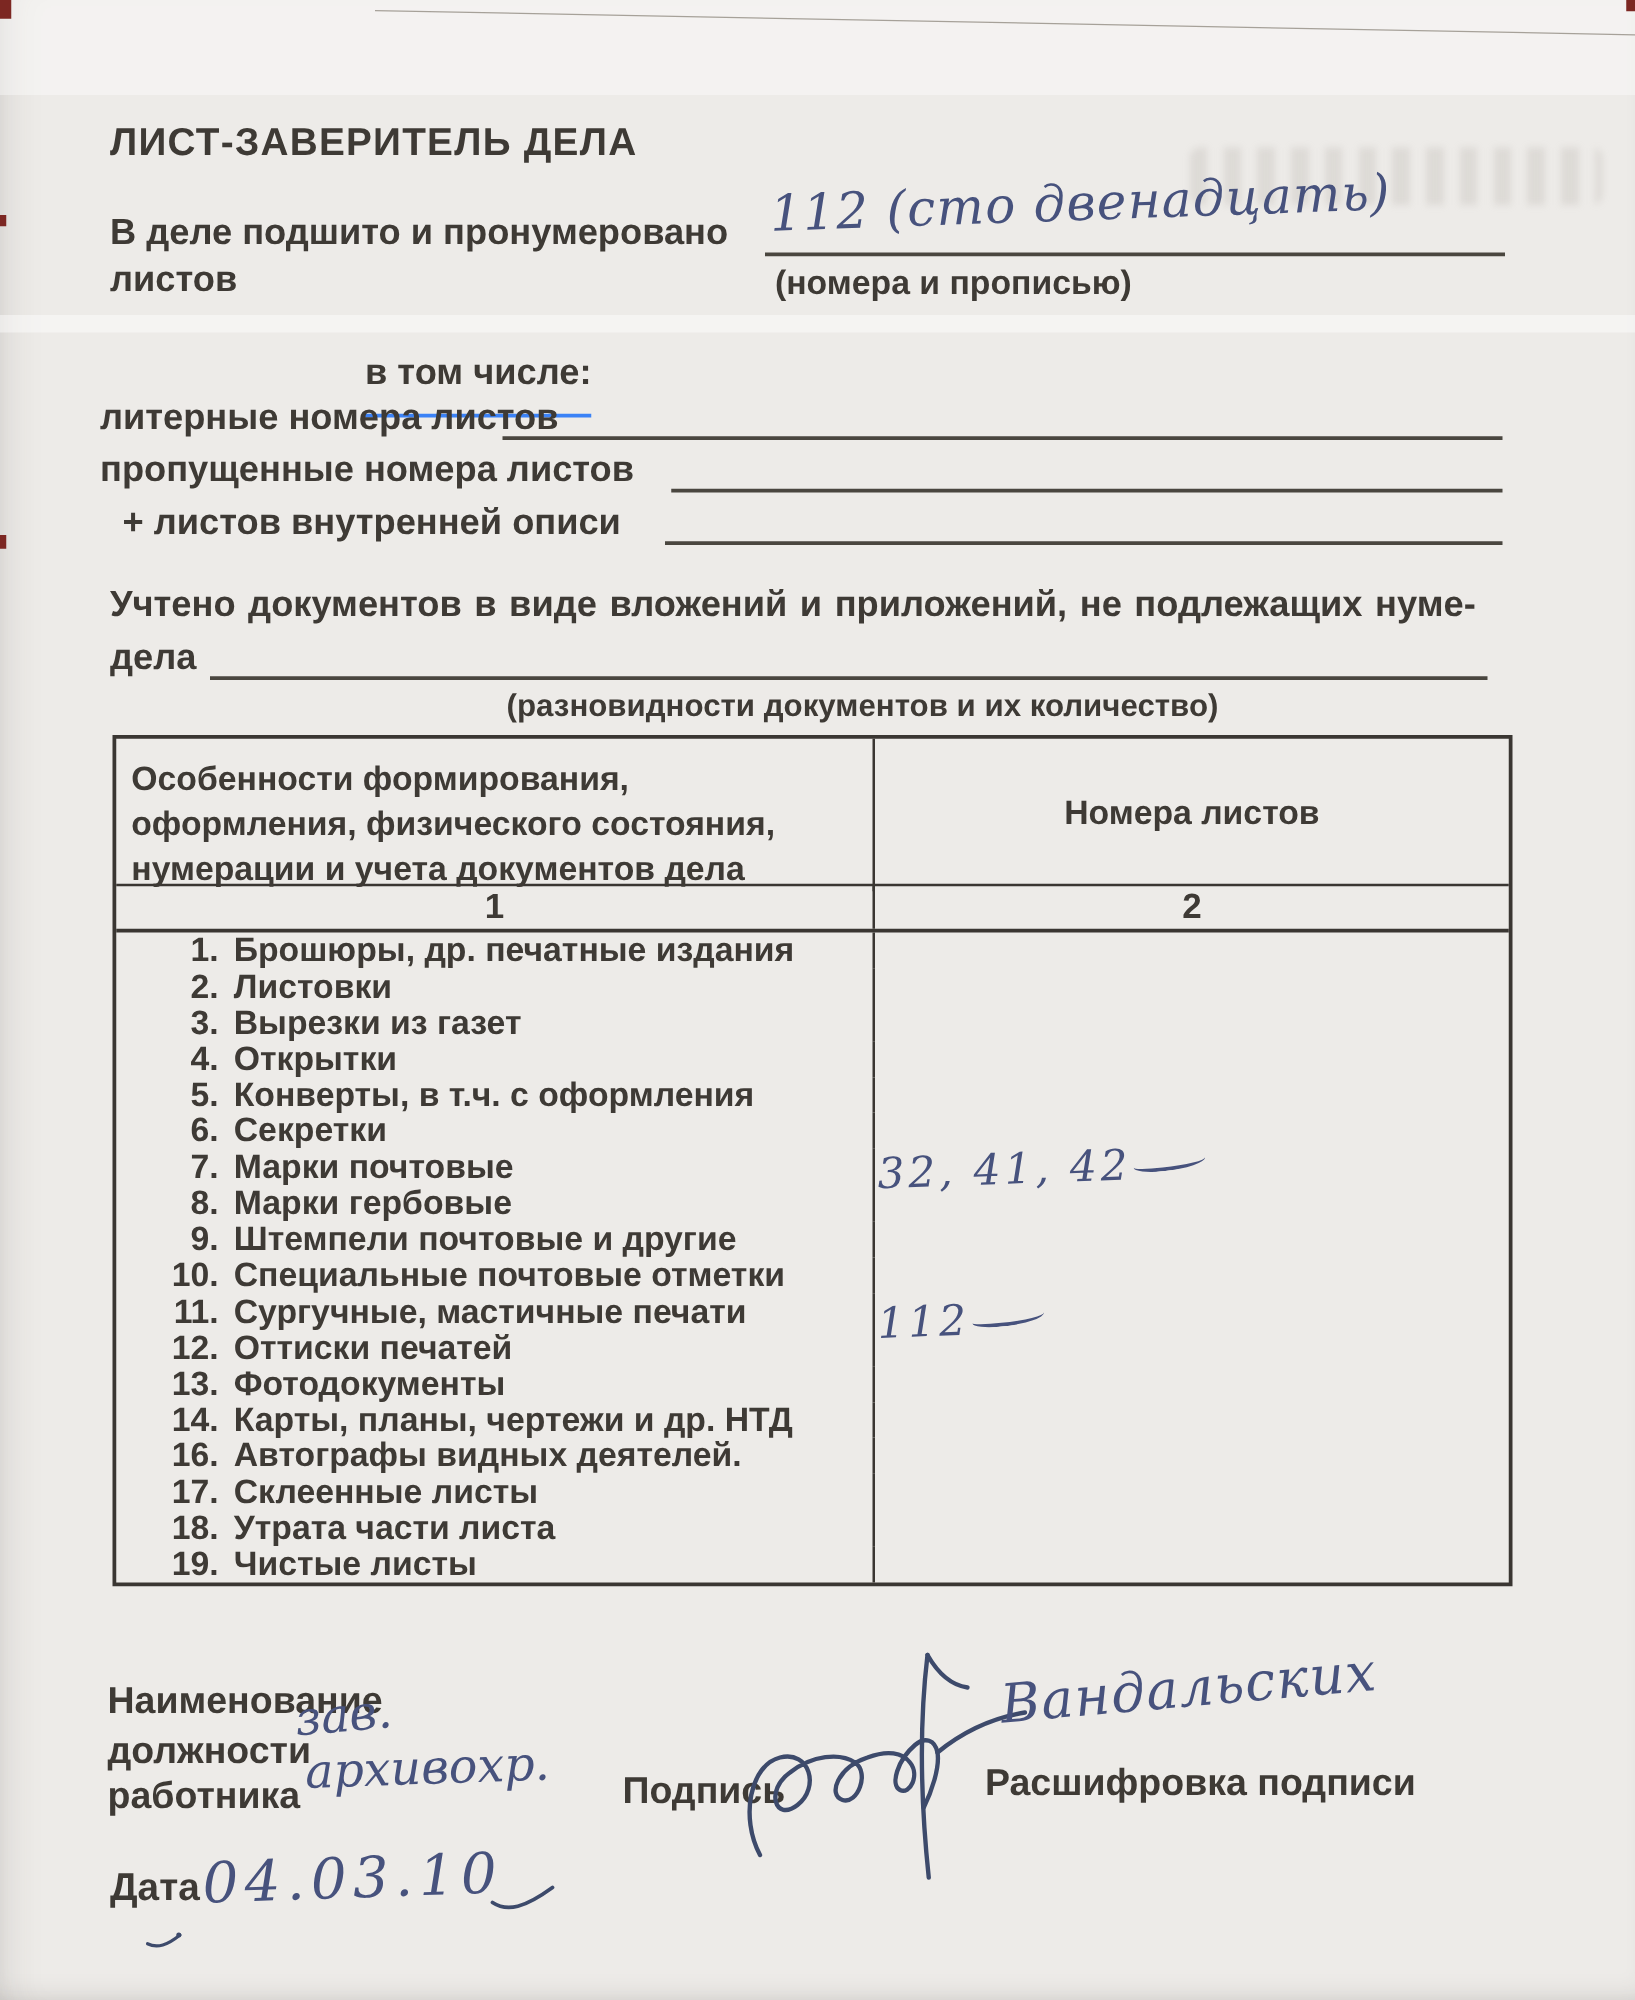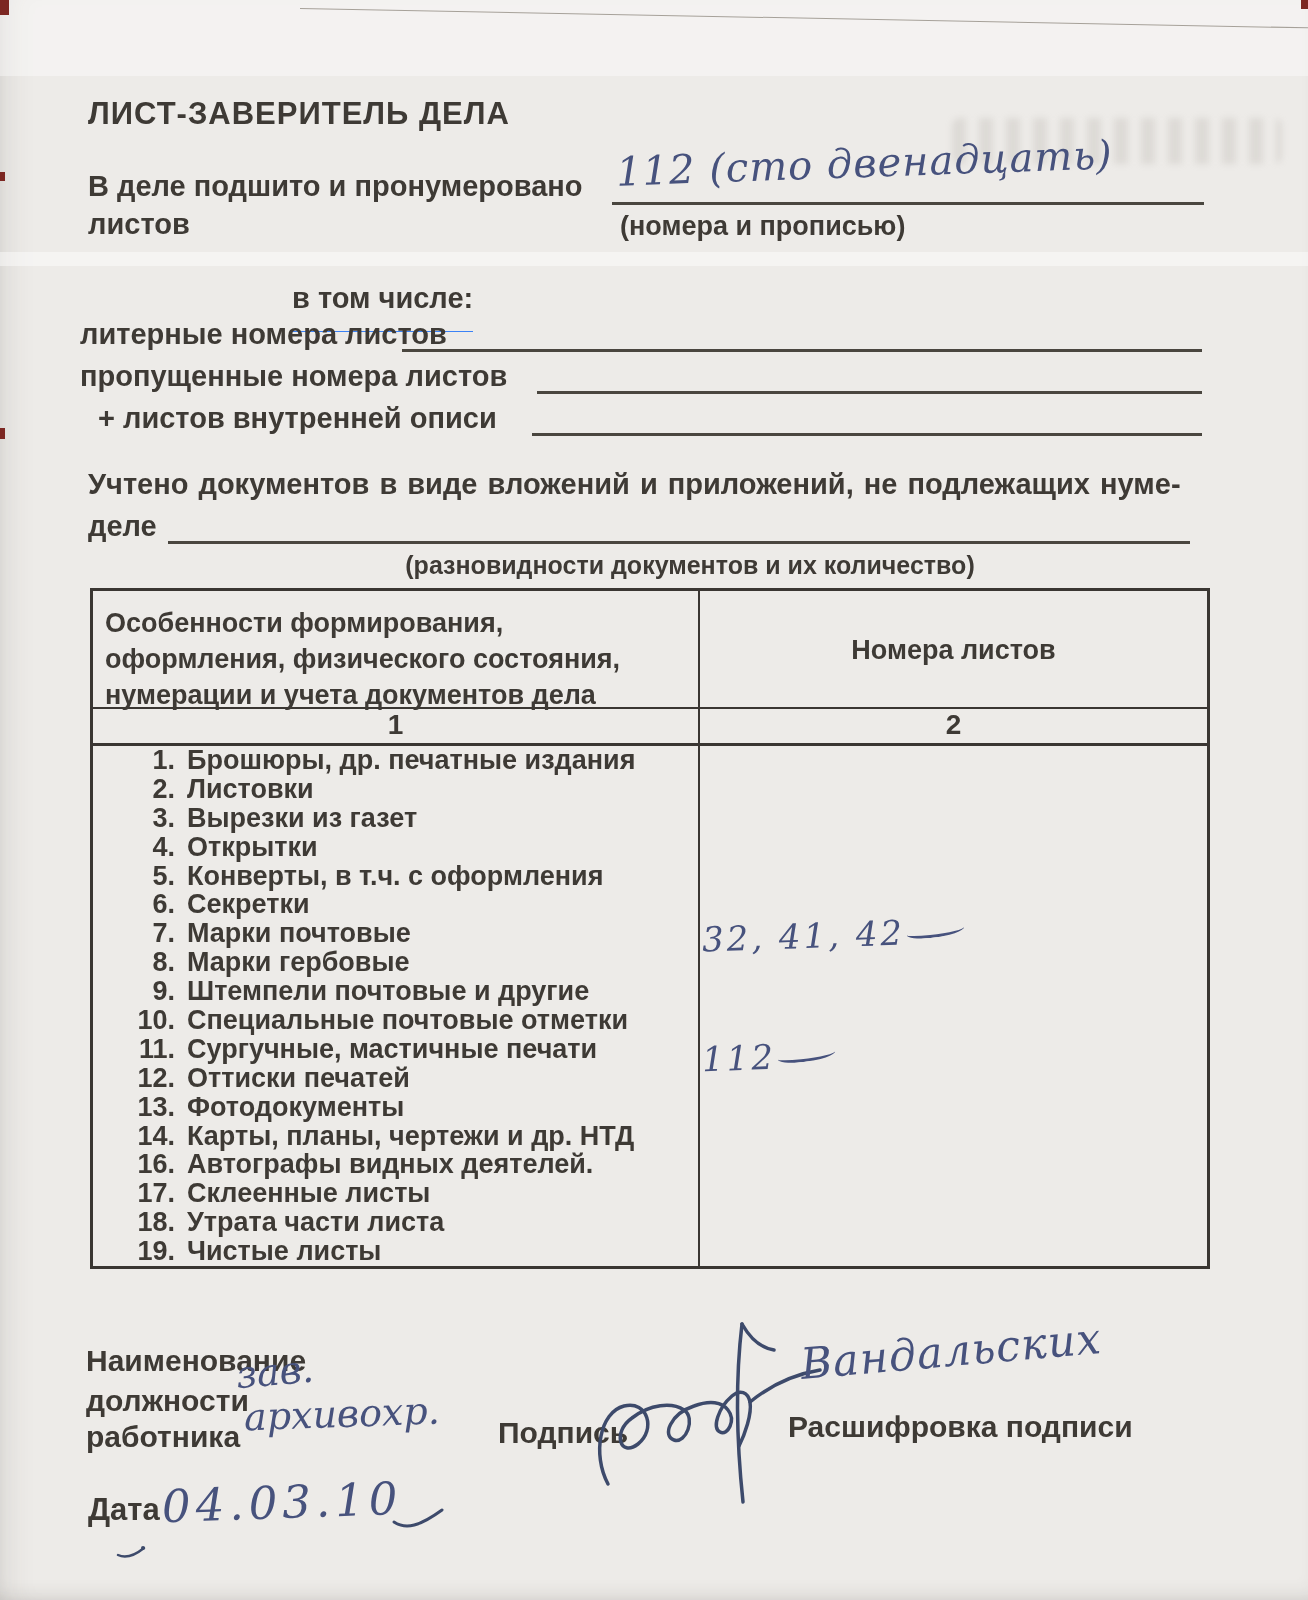--- a/index.html
+++ b/index.html
@@ -68,36 +68,36 @@
   <div class="artifact red" style="left:1301px;top:0;width:7px;height:9px"></div>
 
   <div class="abs title">ЛИСТ-ЗАВЕРИТЕЛЬ ДЕЛА</div>
 
   <div class="abs print fs29" style="left:88px;top:170px">В деле подшито и пронумеровано</div>
   <div class="abs print fs29" style="left:88px;top:208px">листов</div>
   <div class="abs hand intro-value">112 (сто двенадцать)</div>
   <div class="uline" style="left:612px;top:202px;width:592px"></div>
   <div class="abs print caption" style="left:620px;top:211px;font-size:27px">(номера и прописью)</div>
 
-  <div class="abs print fs29" style="left:292px;top:282px;border-bottom:1px solid #3b82f6;padding-bottom:16px">в том числе:</div>
+  <div class="abs print fs29" style="left:292px;top:282px;border-bottom:3px solid #3b82f6;padding-bottom:16px">в том числе:</div>
 
   <div class="abs print fs29" style="left:80px;top:318px">литерные номера листов</div>
   <div class="uline" style="left:402px;top:349px;width:800px"></div>
   <span class="abs hand" style="left:420px;top:316px;font-size:34px"></span>
 
   <div class="abs print fs29" style="left:80px;top:360px">пропущенные номера листов</div>
   <div class="uline" style="left:537px;top:391px;width:665px"></div>
   <span class="abs hand" style="left:555px;top:358px;font-size:34px"></span>
 
   <div class="abs print fs29" style="left:98px;top:402px">+ листов внутренней описи</div>
   <div class="uline" style="left:532px;top:433px;width:670px"></div>
   <span class="abs hand" style="left:550px;top:400px;font-size:34px"></span>
 
   <div class="abs print fs29" style="left:88px;top:468px;width:1120px;word-spacing:2px">Учтено документов в виде вложений и приложений, не подлежащих нуме-</div>
-  <div class="abs print fs29" style="left:88px;top:510px">деле</div>
+  <div class="abs print fs29" style="left:88px;top:510px">дела</div>
   <div class="uline" style="left:168px;top:541px;width:1022px"></div>
   <span class="abs hand" style="left:200px;top:505px;font-size:34px"></span>
   <div class="abs print caption" style="left:370px;top:551px;width:640px;text-align:center;font-size:25px">(разновидности документов и их количество)</div>
 
   <div class="abs ftable">
     <div class="thead">
       <div class="th1">Особенности формирования, оформления, физического состояния, нумерации и учета документов дела</div>
       <div class="th2">Номера листов</div>
     </div>
     <div class="tindex">

